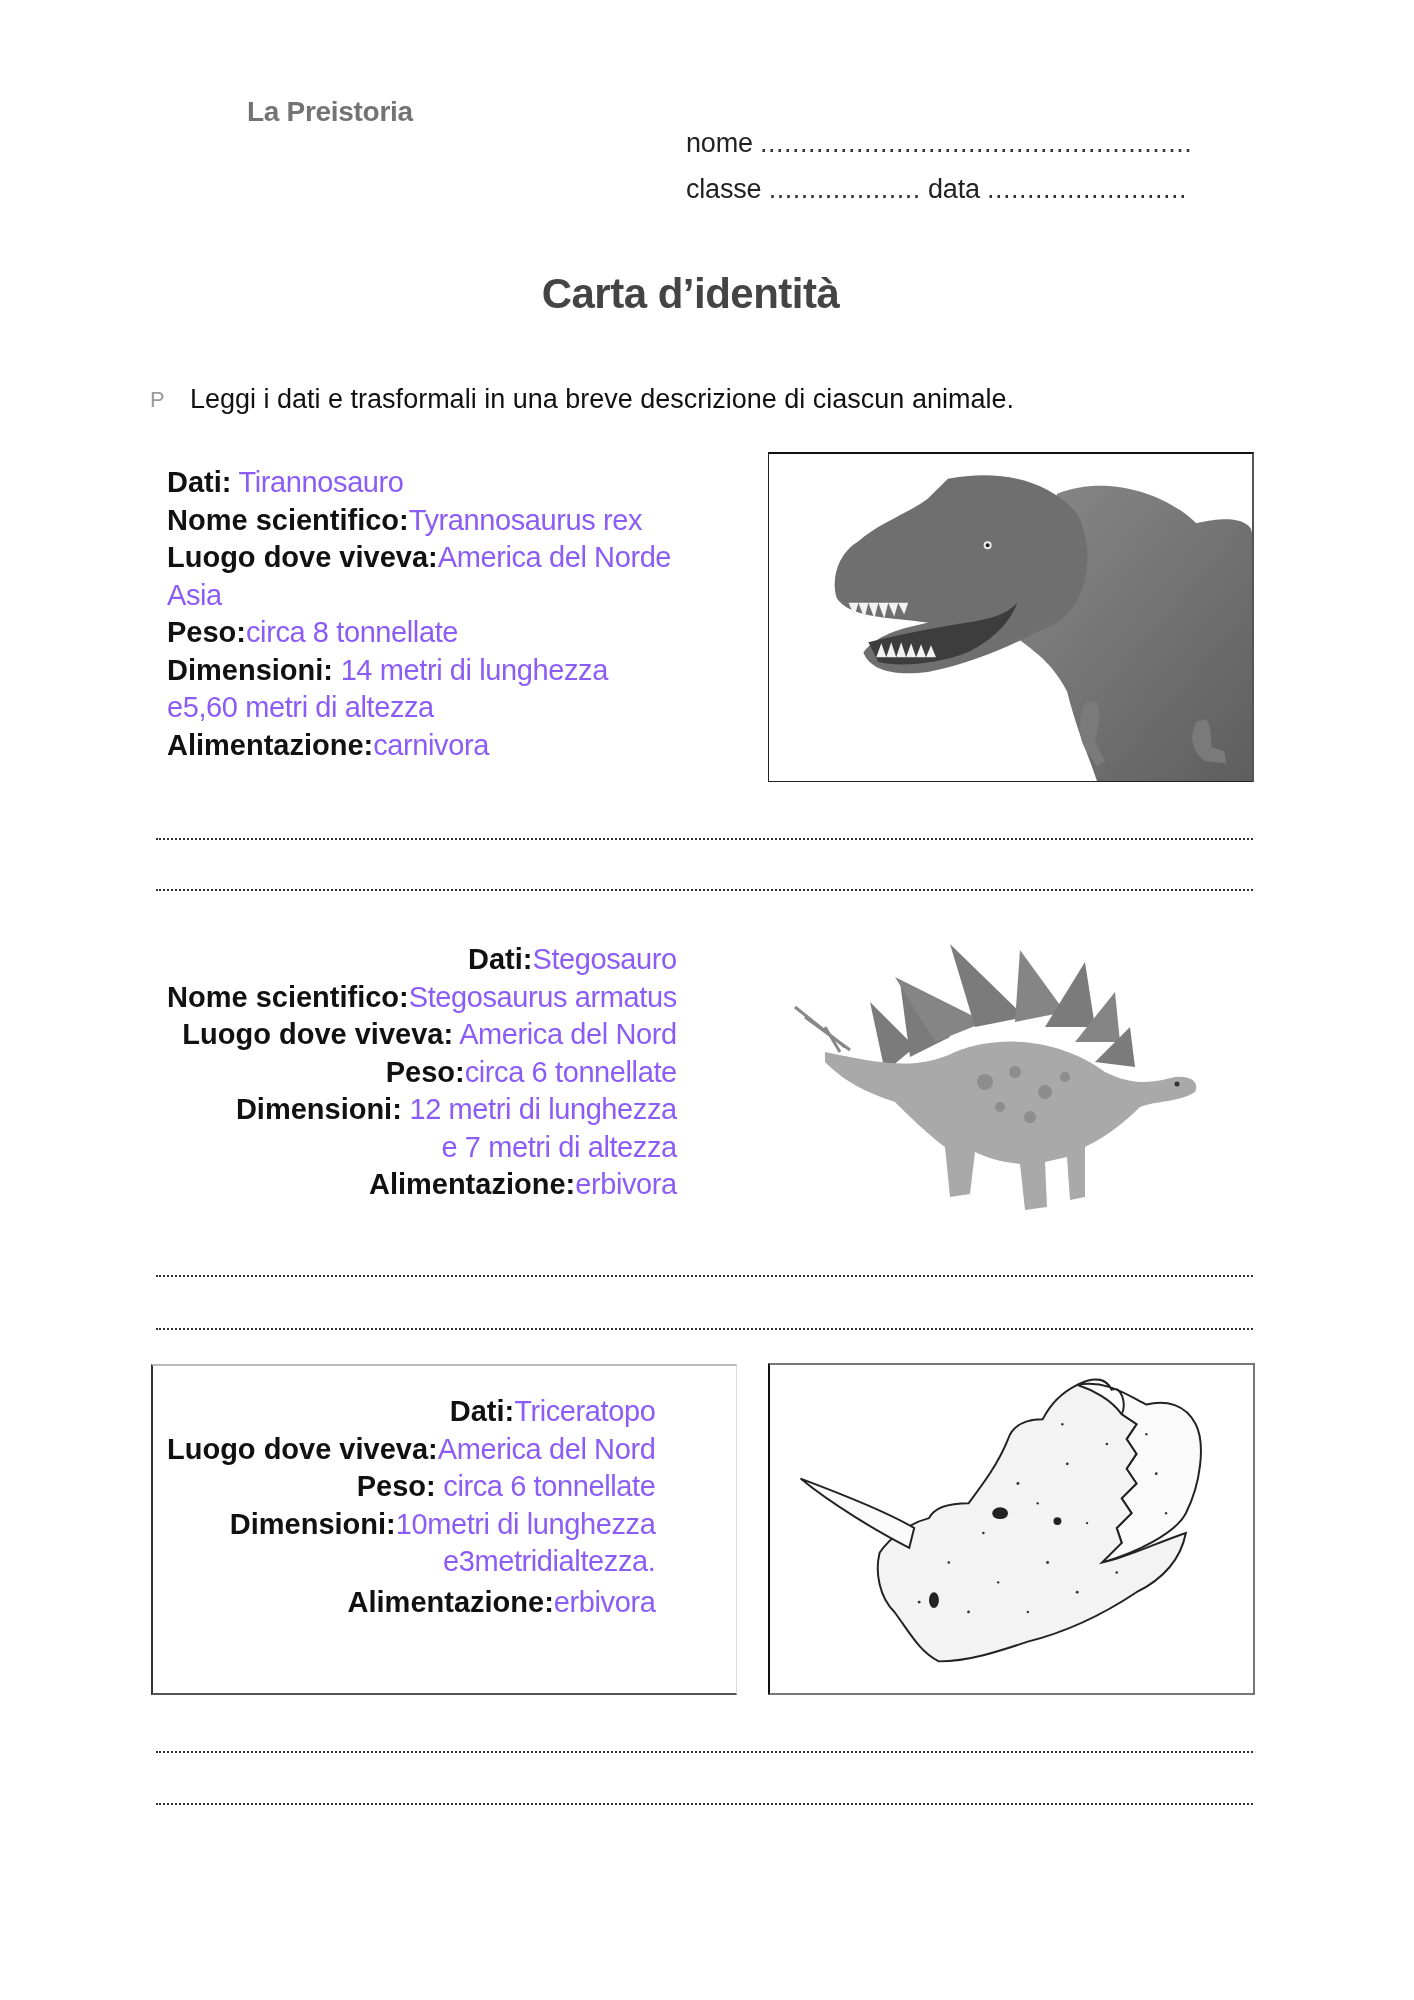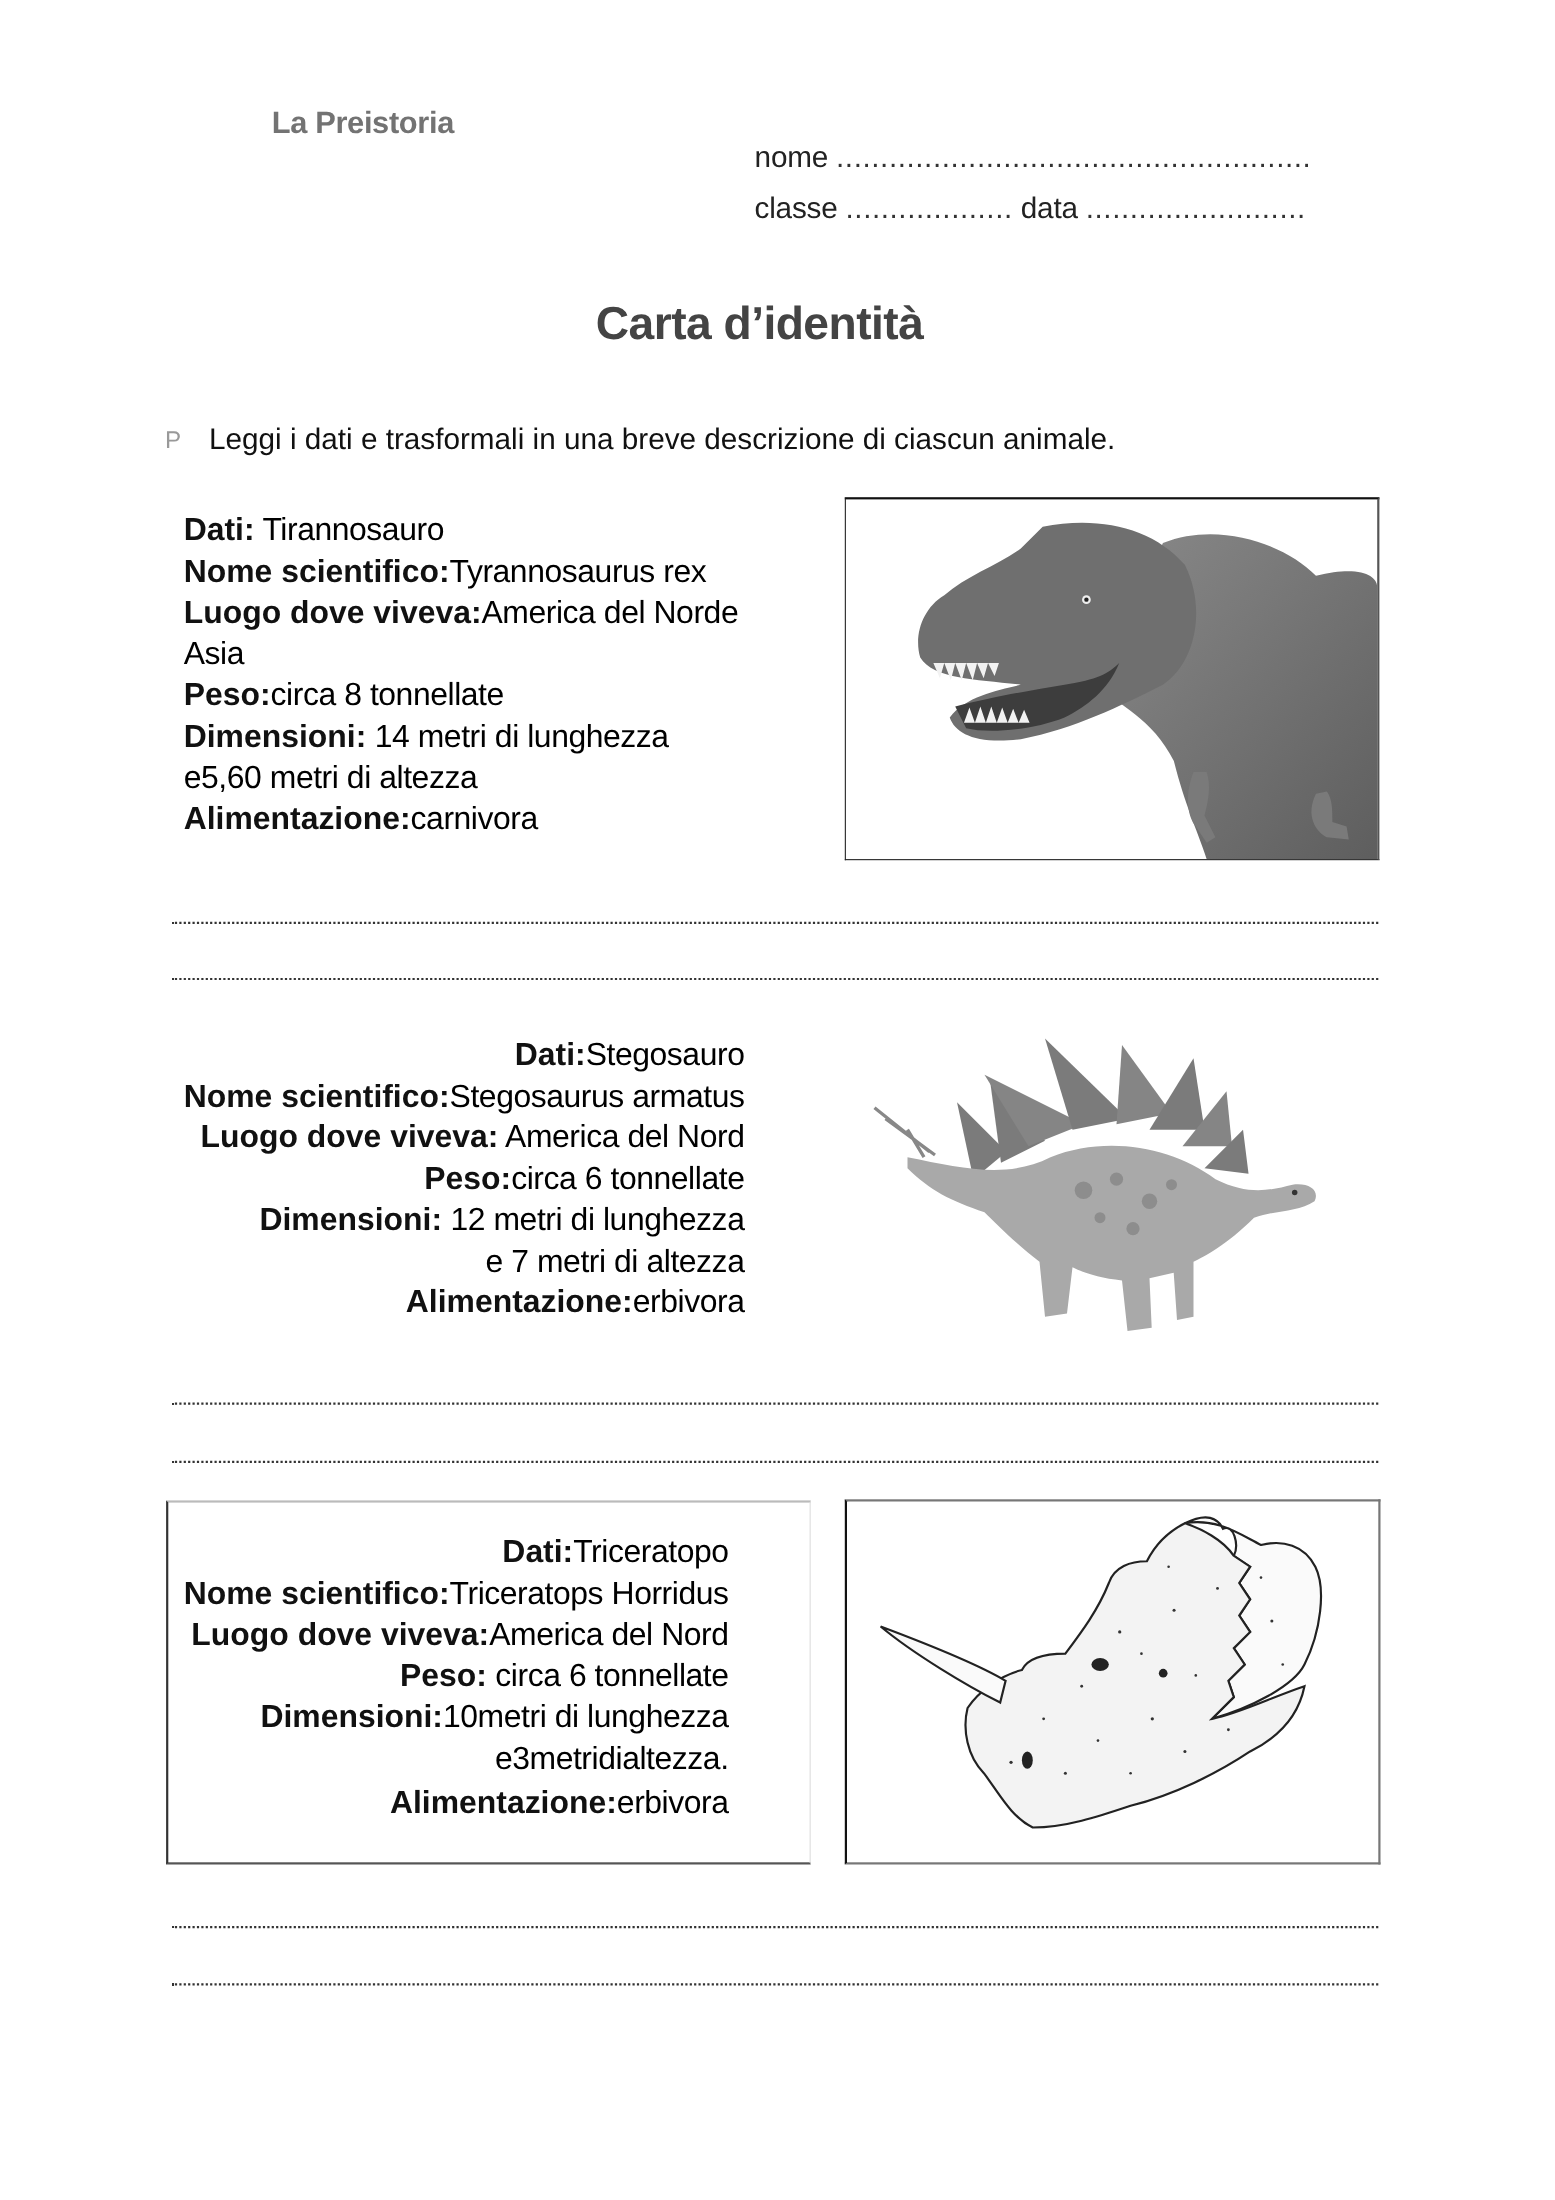--- a/index.html
+++ b/index.html
@@ -11,21 +11,21 @@
   .field { font-family: "Liberation Sans", sans-serif; font-size: 27px; color: #222; white-space: nowrap; letter-spacing: -0.2px; }
   .field .dots { color: #333; letter-spacing: 0.5px; }
   .main-title { left: 0; width: 1381px; text-align: center; top: 270px; font-family: "Liberation Sans", sans-serif;
          font-weight: bold; font-size: 42px; color: #444; letter-spacing: -0.5px; }
   .instr { top: 384px; left: 150px; display: flex; align-items: center; white-space: nowrap;
          font-family: "Liberation Sans", sans-serif; font-size: 27px; color: #111; }
   .instr .icon { color: #999; font-size: 22px; width: 40px; display: inline-block; }
   .info { left: 167px; font-family: "DejaVu Sans", sans-serif; font-size: 27px; line-height: 37.5px;
           color: #111; white-space: nowrap; letter-spacing: -0.4px; }
   .info .lbl { font-weight: bold; font-family: "Liberation Sans", sans-serif; font-size: 29px; letter-spacing: 0; }
-  .info .val { font-family: "Liberation Sans", sans-serif; font-size: 29px; font-weight: normal; color: #000000; }
+  .info .val { font-family: "Liberation Sans", sans-serif; font-size: 29px; font-weight: normal; color: #8b5cf6; }
   .line { position: absolute; left: 156px; width: 1097px; height: 0; border-top: 2px dotted #333; }
   .img-box { position: absolute; background: #fff; overflow: hidden; }
   .img-box svg { width: 100%; height: 100%; display: block; }
   #trex-box { left: 768px; top: 452px; width: 486px; height: 330px; border-top: 2px solid #111; border-left: 1.5px solid #222; border-bottom: 1.5px solid #222; border-right: 2px solid #555; box-sizing: border-box; }
   #stego-box { left: 785px; top: 932px; width: 430px; height: 295px; }
   #trike-text-box { left: 151px; top: 1364px; width: 586px; height: 331px; border-top: 2px solid #bbb; border-left: 2px solid #333; border-bottom: 2px solid #555; border-right: 1px solid #ddd; box-sizing: border-box; }
   #trike-box { left: 768px; top: 1363px; width: 487px; height: 332px; border-top: 2px solid #777; border-left: 2px solid #111; border-bottom: 2px solid #777; border-right: 2px solid #777; box-sizing: border-box; }
 </style>
 </head>
 <body>
@@ -128,21 +128,20 @@
     <circle cx="392" cy="152" r="2.5" fill="#333"></circle>
   </svg>
 </div>
 
 <div class="line" style="top:1275px;"></div>
 <div class="line" style="top:1328px;"></div>
 
 <div class="img-box" id="trike-text-box"></div>
 <div class="abs info" style="top:1393px;text-align:right;">
   <div><span class="lbl">Dati:</span><span class="val">Triceratopo</span></div>
-  <div><span class="lbl">Nome scientifico:</span><span class="val">Triceratops Horridus</span></div>
   <div><span class="lbl">Luogo dove viveva:</span><span class="val">America del Nord</span></div>
   <div><span class="lbl">Peso:</span><span class="val"> circa 6 tonnellate</span></div>
   <div><span class="lbl">Dimensioni:</span><span class="val">10metri di lunghezza</span></div>
   <div><span class="lbl"></span><span class="val">e3metridialtezza.</span></div>
   <div style="margin-top:3px;"><span class="lbl">Alimentazione:</span><span class="val">erbivora</span></div>
 </div>
 
 <div class="img-box" id="trike-box">
   <svg viewBox="0 0 487 332">
 

